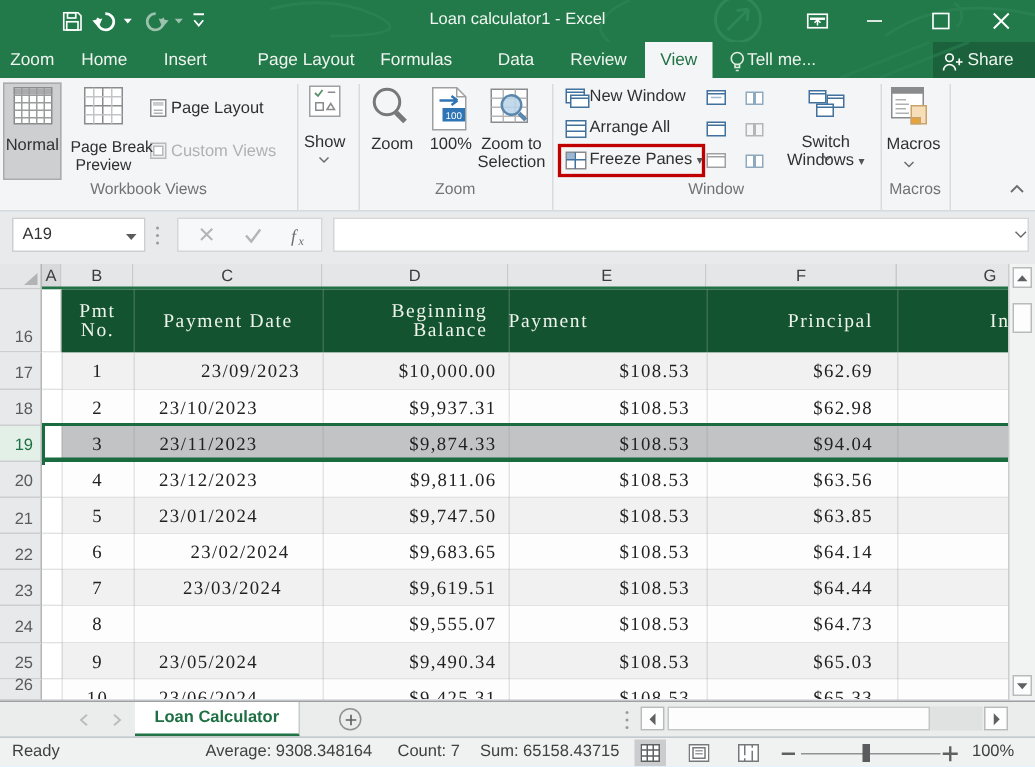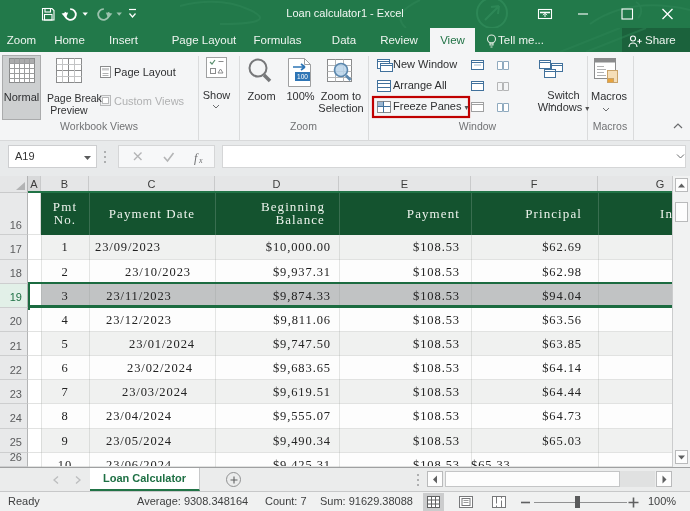--- a/index.html
+++ b/index.html
@@ -244,21 +244,21 @@
     <div class="abs rtext" style="left:114px;top:43px;color:#b0b1b2;">Custom Views</div>
     <div class="abs glabel" style="left:10px;width:178px;">Workbook Views</div>
     <div class="abs rtext" style="left:200px;top:37px;width:33px;text-align:center;">Show</div>
     <div class="abs rtext" style="left:243px;top:38px;width:37px;text-align:center;">Zoom</div>
     <div class="abs rtext" style="left:283px;top:38px;width:35px;text-align:center;">100%</div>
     <div class="abs rtext" style="left:318px;top:38px;width:46px;text-align:center;line-height:12px;white-space:nowrap;">Zoom to<br>Selection</div>
     <div class="abs glabel" style="left:240px;width:127px;">Zoom</div>
     <div class="abs rtext" style="left:393px;top:6px;">New Window</div>
     <div class="abs rtext" style="left:393px;top:27px;">Arrange All</div>
     <div class="abs rtext" style="left:393px;top:48px;">Freeze Panes <span style="font-size:8px;color:#555;">▾</span></div>
-    <div class="abs rtext" style="left:536px;top:37px;width:55px;text-align:center;line-height:12px;white-space:nowrap;">Switch<br>Windows <span style="font-size:8px;color:#555;">▾</span></div>
+    <div class="abs rtext" style="left:523px;top:37px;width:55px;text-align:center;line-height:12px;white-space:nowrap;">Switch<br>Windows <span style="font-size:8px;color:#555;">▾</span></div>
     <div class="abs glabel" style="left:369px;width:217px;">Window</div>
     <div class="abs rtext" style="left:585px;top:38px;width:48px;text-align:center;">Macros</div>
     <div class="abs glabel" style="left:588px;width:44px;">Macros</div>
   </div>
   <div id="fbar" class="abs">
     <div class="abs" style="left:8px;top:4px;width:89px;height:23px;background:#fff;border:1px solid #cdced0;box-sizing:border-box;">
       <span style="position:absolute;left:6px;top:4px;font-size:11px;color:#333;">A19</span>
       <svg style="position:absolute;right:4px;top:9px;" width="9" height="6">
           <path d="M1 1 h7 l-3.5 4 z" fill="#5a5b5c"></path>
         </svg>
@@ -331,37 +331,37 @@
     <div class="abs" style="left:28px;top:17px;width:13px;height:42.4px;background:#fff;border-right:1px solid #d9dad9;border-bottom:1px solid #e2e3e2;box-sizing:border-box;"></div>
     <div class="hdrcell" style="left:41px;top:17px;width:631px;height:42.4px;"></div>
     <div class="abs" style="left:89px;top:17px;width:1px;height:42.4px;background:rgba(255,255,255,0.16);"></div>
     <div class="abs" style="left:215px;top:17px;width:1px;height:42.4px;background:rgba(255,255,255,0.16);"></div>
     <div class="abs" style="left:339px;top:17px;width:1px;height:42.4px;background:rgba(255,255,255,0.16);"></div>
     <div class="abs" style="left:471px;top:17px;width:1px;height:42.4px;background:rgba(255,255,255,0.16);"></div>
     <div class="abs" style="left:598px;top:17px;width:1px;height:42.4px;background:rgba(255,255,255,0.16);"></div>
     <div class="abs hdr-t" style="left:41px;top:25px;width:48px;text-align:center;line-height:12.5px;">Pmt<br>No.</div>
     <div class="abs hdr-t" style="left:89px;top:29.5px;width:126px;text-align:center;">Payment Date</div>
     <div class="abs hdr-t" style="left:215px;top:25px;width:110px;text-align:right;line-height:12.5px;">Beginning<br>Balance</div>
-    <div class="abs hdr-t" style="left:339px;top:29.5px;width:121px;text-align:right;">Payment</div>
+    <div class="abs hdr-t" style="left:339px;top:29.5px;width:121px;text-align:left;">Payment</div>
     <div class="abs hdr-t" style="left:471px;top:29.5px;width:111px;text-align:right;">Principal</div>
     <div class="abs hdr-t" style="left:660px;top:29.5px;width:60px;text-align:left;">Interest</div>
     <div class="row" style="top:59.4px;height:24.15px;">
       <div class="abs" style="left:0;width:13px;height:100%;background:#fff;"></div>
       <div class="abs" style="left:13px;width:631px;height:100%;background:#f0f1f0;"></div>
       <div class="dcell" style="left:13px;width:48px;text-align:center;line-height:24.15px;">1</div>
-      <div class="dcell" style="left:50px;width:100px;text-align:center;line-height:24.15px;">23/09/2023</div>
+      <div class="dcell" style="left:72px;width:100px;text-align:right;line-height:24.15px;">23/09/2023</div>
       <div class="dcell" style="left:187px;width:116px;text-align:right;line-height:24.15px;">$10,000.00</div>
       <div class="dcell" style="left:311px;width:121px;text-align:right;line-height:24.15px;">$108.53</div>
       <div class="dcell" style="left:443px;width:111px;text-align:right;line-height:24.15px;">$62.69</div>
     </div>
     <div class="row" style="top:83.55px;height:24.15px;">
       <div class="abs" style="left:0;width:13px;height:100%;background:#fff;"></div>
       <div class="abs" style="left:13px;width:631px;height:100%;background:#fdfdfd;"></div>
       <div class="dcell" style="left:13px;width:48px;text-align:center;line-height:24.15px;">2</div>
-      <div class="dcell" style="left:61px;width:100px;text-align:left;line-height:24.15px;padding-left:36px;">23/10/2023</div>
+      <div class="dcell" style="left:61px;width:100px;text-align:center;line-height:24.15px;">23/10/2023</div>
       <div class="dcell" style="left:187px;width:116px;text-align:right;line-height:24.15px;">$9,937.31</div>
       <div class="dcell" style="left:311px;width:121px;text-align:right;line-height:24.15px;">$108.53</div>
       <div class="dcell" style="left:443px;width:111px;text-align:right;line-height:24.15px;">$62.98</div>
     </div>
     <div class="row" style="top:107.7px;height:24.15px;">
       <div class="abs" style="left:0;width:13px;height:100%;background:#fff;"></div>
       <div class="abs" style="left:13px;width:631px;height:100%;background:#c1c3c4;"></div>
       <div class="dcell" style="left:13px;width:48px;text-align:center;line-height:24.15px;">3</div>
       <div class="dcell" style="left:61px;width:100px;text-align:center;line-height:24.15px;">23/11/2023</div>
       <div class="dcell" style="left:187px;width:116px;text-align:right;line-height:24.15px;">$9,874.33</div>
@@ -374,21 +374,21 @@
       <div class="dcell" style="left:13px;width:48px;text-align:center;line-height:24.15px;">4</div>
       <div class="dcell" style="left:61px;width:100px;text-align:center;line-height:24.15px;">23/12/2023</div>
       <div class="dcell" style="left:187px;width:116px;text-align:right;line-height:24.15px;">$9,811.06</div>
       <div class="dcell" style="left:311px;width:121px;text-align:right;line-height:24.15px;">$108.53</div>
       <div class="dcell" style="left:443px;width:111px;text-align:right;line-height:24.15px;">$63.56</div>
     </div>
     <div class="row" style="top:156.0px;height:24.15px;">
       <div class="abs" style="left:0;width:13px;height:100%;background:#fff;"></div>
       <div class="abs" style="left:13px;width:631px;height:100%;background:#f0f1f0;"></div>
       <div class="dcell" style="left:13px;width:48px;text-align:center;line-height:24.15px;">5</div>
-      <div class="dcell" style="left:61px;width:100px;text-align:center;line-height:24.15px;padding-left:23px;">23/01/2024</div>
+      <div class="dcell" style="left:61px;width:100px;text-align:center;line-height:24.15px;">23/01/2024</div>
       <div class="dcell" style="left:187px;width:116px;text-align:right;line-height:24.15px;">$9,747.50</div>
       <div class="dcell" style="left:311px;width:121px;text-align:right;line-height:24.15px;">$108.53</div>
       <div class="dcell" style="left:443px;width:111px;text-align:right;line-height:24.15px;">$63.85</div>
     </div>
     <div class="row" style="top:180.15px;height:24.15px;">
       <div class="abs" style="left:0;width:13px;height:100%;background:#fff;"></div>
       <div class="abs" style="left:13px;width:631px;height:100%;background:#fdfdfd;"></div>
       <div class="dcell" style="left:13px;width:48px;text-align:center;line-height:24.15px;">6</div>
       <div class="dcell" style="left:61px;width:100px;text-align:center;line-height:24.15px;margin-left:21px;">23/02/2024</div>
       <div class="dcell" style="left:187px;width:116px;text-align:right;line-height:24.15px;">$9,683.65</div>
@@ -401,42 +401,41 @@
       <div class="dcell" style="left:13px;width:48px;text-align:center;line-height:24.15px;">7</div>
       <div class="dcell" style="left:61px;width:100px;text-align:center;line-height:24.15px;margin-left:16px;">23/03/2024</div>
       <div class="dcell" style="left:187px;width:116px;text-align:right;line-height:24.15px;">$9,619.51</div>
       <div class="dcell" style="left:311px;width:121px;text-align:right;line-height:24.15px;">$108.53</div>
       <div class="dcell" style="left:443px;width:111px;text-align:right;line-height:24.15px;">$64.44</div>
     </div>
     <div class="row" style="top:228.45px;height:24.15px;">
       <div class="abs" style="left:0;width:13px;height:100%;background:#fff;"></div>
       <div class="abs" style="left:13px;width:631px;height:100%;background:#fdfdfd;"></div>
       <div class="dcell" style="left:13px;width:48px;text-align:center;line-height:24.15px;">8</div>
-      <div class="dcell" style="left:61px;width:100px;text-align:center;line-height:24.15px;">23/04/2024</div>
       <div class="dcell" style="left:187px;width:116px;text-align:right;line-height:24.15px;">$9,555.07</div>
       <div class="dcell" style="left:311px;width:121px;text-align:right;line-height:24.15px;">$108.53</div>
       <div class="dcell" style="left:443px;width:111px;text-align:right;line-height:24.15px;">$64.73</div>
     </div>
     <div class="row" style="top:252.6px;height:24.15px;">
       <div class="abs" style="left:0;width:13px;height:100%;background:#fff;"></div>
       <div class="abs" style="left:13px;width:631px;height:100%;background:#f0f1f0;"></div>
       <div class="dcell" style="left:13px;width:48px;text-align:center;line-height:24.15px;">9</div>
       <div class="dcell" style="left:61px;width:100px;text-align:center;line-height:24.15px;">23/05/2024</div>
       <div class="dcell" style="left:187px;width:116px;text-align:right;line-height:24.15px;">$9,490.34</div>
       <div class="dcell" style="left:311px;width:121px;text-align:right;line-height:24.15px;">$108.53</div>
       <div class="dcell" style="left:443px;width:111px;text-align:right;line-height:24.15px;">$65.03</div>
     </div>
     <div class="row" style="top:276.75px;height:14.25px;padding-left:33px;">
       <div class="abs" style="left:0;width:13px;height:100%;background:#fff;"></div>
       <div class="abs" style="left:13px;width:631px;height:100%;background:#fdfdfd;"></div>
       <div class="dcell" style="left:13px;width:48px;text-align:center;line-height:24.15px;">10</div>
       <div class="dcell" style="left:61px;width:100px;text-align:center;line-height:24.15px;">23/06/2024</div>
       <div class="dcell" style="left:187px;width:116px;text-align:right;line-height:24.15px;">$9,425.31</div>
       <div class="dcell" style="left:311px;width:121px;text-align:right;line-height:24.15px;">$108.53</div>
-      <div class="dcell" style="left:443px;width:111px;text-align:left;line-height:24.15px;">$65.33</div>
+      <div class="dcell" style="left:443px;width:111px;text-align:right;line-height:24.15px;">$65.33</div>
     </div>
     <div class="abs" style="left:41px;top:59.4px;width:1px;height:231.6px;background:rgba(140,145,140,0.22);"></div>
     <div class="abs" style="left:89px;top:59.4px;width:1px;height:231.6px;background:rgba(140,145,140,0.22);"></div>
     <div class="abs" style="left:215px;top:59.4px;width:1px;height:231.6px;background:rgba(140,145,140,0.22);"></div>
     <div class="abs" style="left:339px;top:59.4px;width:1px;height:231.6px;background:rgba(140,145,140,0.22);"></div>
     <div class="abs" style="left:471px;top:59.4px;width:1px;height:231.6px;background:rgba(140,145,140,0.22);"></div>
     <div class="abs" style="left:598px;top:59.4px;width:1px;height:231.6px;background:rgba(140,145,140,0.22);"></div>
     <div class="abs" style="left:28px;top:105.7px;width:644px;height:2.2px;background:#1b6b40;"></div>
     <div class="abs" style="left:28px;top:129.45px;width:644px;height:2.3px;background:#1b6b40;"></div>
     <div class="abs" style="left:28px;top:105.7px;width:2px;height:28.15px;background:#1b6b40;"></div>
@@ -478,21 +477,21 @@
     <div class="abs" style="left:445px;top:3px;width:175px;height:16px;background:#fdfdfd;border:1px solid #c4c5c6;box-sizing:border-box;"></div>
     <div class="abs" style="left:656px;top:3px;width:16px;height:16px;background:#fdfdfd;border:1px solid #b9babb;box-sizing:border-box;"></div>
     <svg class="abs" style="left:662px;top:7px;" width="6" height="9">
         <path d="M0.5 0.5 l4 4 -4 4 z" fill="#5f6061"></path>
       </svg>
   </div>
   <div id="statusbar" class="abs">
     <div class="abs" style="left:8px;top:3px;">Ready</div>
     <div class="abs" style="left:137px;top:3px;">Average: 9308.348164</div>
     <div class="abs" style="left:265px;top:3px;">Count: 7</div>
-    <div class="abs" style="left:320px;top:3px;">Sum: 91629.38088</div>
+    <div class="abs" style="left:320px;top:3px;">Sum: 65158.43715</div>
     <div class="abs" style="left:423px;top:1px;width:21px;height:18px;background:#cbcccd;"></div>
     <svg class="abs" style="left:427px;top:4px;" width="13" height="12">
       <rect x="0.5" y="0.5" width="12" height="11" fill="#fff" stroke="#5f6061"></rect>
       <path d="M0.5 4 h12 M0.5 8 h12 M4.5 0.5 v11 M8.5 0.5 v11" stroke="#5f6061"></path>
     </svg>
     <svg class="abs" style="left:459px;top:4px;" width="14" height="12">
       <rect x="0.5" y="0.5" width="13" height="11" fill="#fff" stroke="#77787a"></rect>
       <rect x="3" y="2.5" width="8" height="7" fill="none" stroke="#77787a"></rect>
       <path d="M4.5 4.5 h5 M4.5 6.5 h5" stroke="#9b9c9d"></path>
     </svg>

